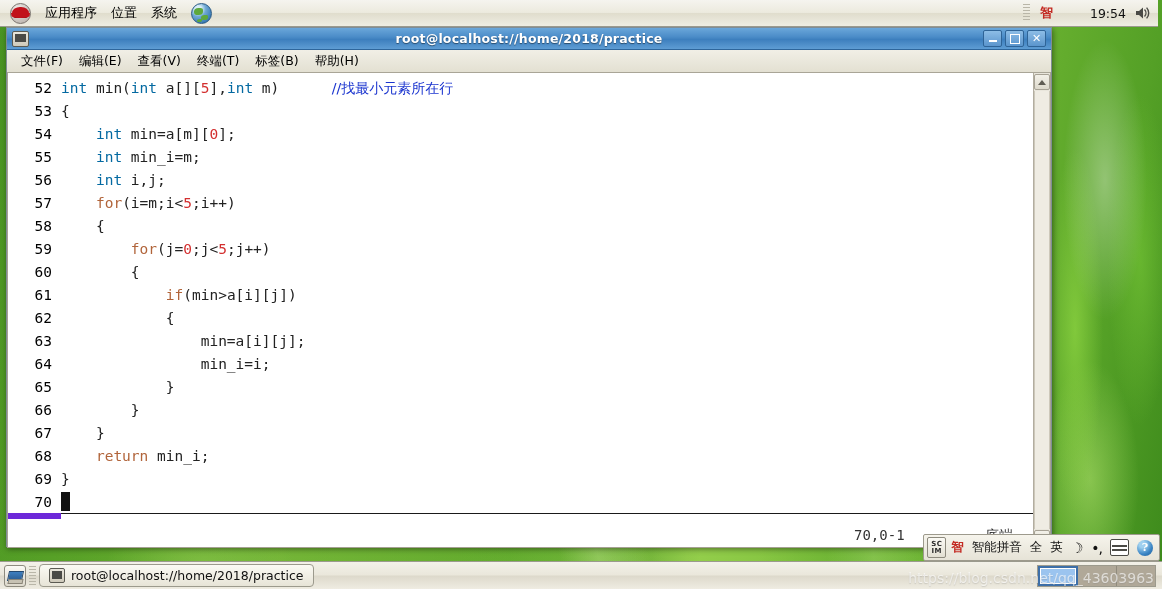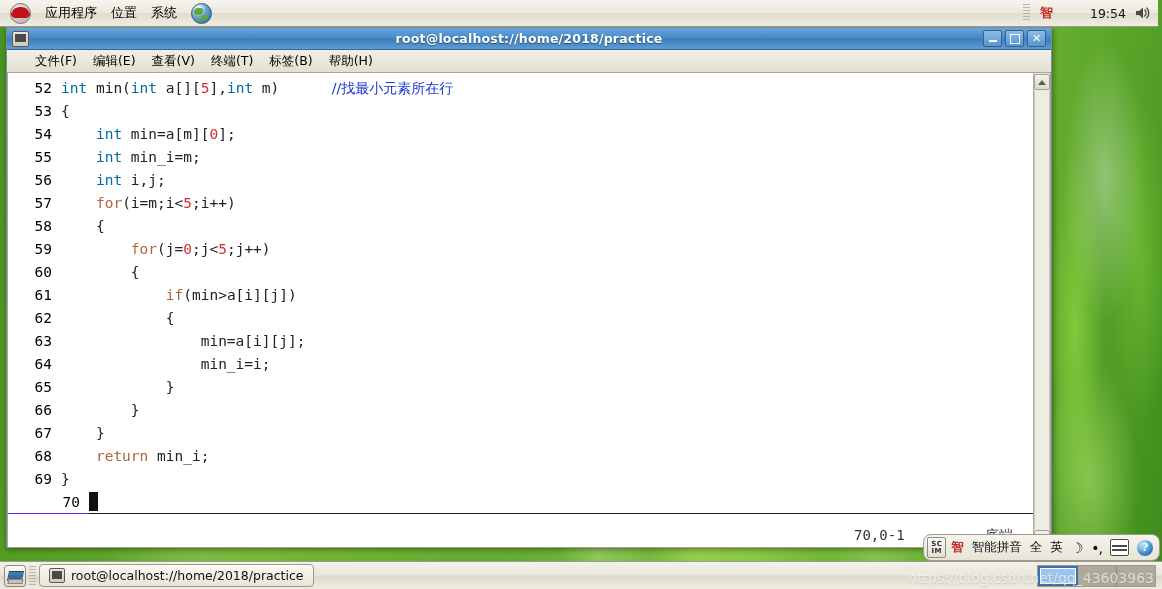--- a/index.html
+++ b/index.html
@@ -100,41 +100,41 @@
     color:#fff;font-size:10px;line-height:1;font-weight:bold;cursor:pointer;
   }
   .wb.close{background:linear-gradient(180deg,#8dbde6,#5b95cd);}
   .wb span{display:block;}
   .wb .m-glyph{width:8px;height:2px;background:#fff;margin-top:5px;}
   .wb .x-glyph{width:9px;height:9px;border:1.6px solid #fff;}
 
   #menu-bar{
     height:22px;background:linear-gradient(180deg,#f1efe6,#e3e0d2);
     border-bottom:1px solid #a9a597;display:flex;align-items:center;
-    font-size:12.5px;color:#000;padding-left:20px;
+    font-size:12.5px;color:#000;padding-left:6px;
   }
   .menu-item{padding:2px 8px;cursor:default;}
 
   #term-body{
     position:relative;height:474px;background:#fff;
     border:1px solid #a6a194;border-top:none;
     margin:0;display:flex;
   }
   #vim{
     flex:1;background:#ffffff;position:relative;overflow:hidden;
     font-family:"DejaVu Sans Mono","Liberation Mono",monospace;
     font-size:14.5px;line-height:23px;padding-top:4px;
   }
   .vline{display:flex;height:23px;white-space:pre;}
   .lnum{
     width:44px;min-width:44px;text-align:right;padding-right:9px;color:#000000;
     font-family:"DejaVu Sans Mono","Liberation Mono",monospace;
   }
   .ltext{flex:1;color:#222;position:relative;}
-  .vline.cursorline .lnum{border-bottom:1px solid #6d28d9;height:22px;padding-left:28px;}
+  .vline.cursorline .lnum{border-bottom:6px solid #6d28d9;height:22px;}
   .vline.cursorline .ltext{border-bottom:1px solid #1a1a1a;height:22px;}
   .k-type{color:#0369a1;}
   .k-stmt{color:#b1643a;}
   .k-num{color:#d32f2f;}
   .k-cmt{color:#1b35cf;font-family:"DejaVu Sans","Liberation Sans",sans-serif;font-size:14px;}
   .cursor{display:inline-block;width:9px;height:19px;background:#111;vertical-align:-4px;}
 
   #status-line{
     position:absolute;left:0;right:0;bottom:0;height:24px;
     display:flex;align-items:center;background:#fff;
@@ -154,21 +154,21 @@
     display:flex;align-items:center;justify-content:center;cursor:pointer;
   }
   .tri-up{width:0;height:0;border-left:4px solid transparent;border-right:4px solid transparent;border-bottom:5px solid #5f5c53;}
   .tri-dn{width:0;height:0;border-left:4px solid transparent;border-right:4px solid transparent;border-top:5px solid #5f5c53;}
   .sb-track{flex:1;width:14px;background:#efece3;border-left:1px solid #cdc8ba;border-right:1px solid #cdc8ba;}
 
   
   #scim-bar{
     position:absolute;right:2px;top:534px;height:25px;z-index:45;
     background:linear-gradient(180deg,#f6f4ec,#e6e3d7);
-    border:1px solid #9d9a8d;border-radius:8px;
+    border:1px solid #9d9a8d;border-radius:2px;
     display:flex;align-items:center;padding:0 3px;gap:2px;
     font-size:12.5px;color:#111;
   }
   .scim-icon{
     width:17px;height:19px;border:1px solid #8d8a7e;border-radius:2px;
     background:linear-gradient(180deg,#fbfaf5,#e2dfd2);
     display:flex;flex-direction:column;align-items:center;justify-content:center;
     font-size:7px;line-height:7px;font-weight:bold;color:#2a2a2a;letter-spacing:.5px;
   }
   .scim-it{padding:0 3px;cursor:default;display:flex;align-items:center;}

